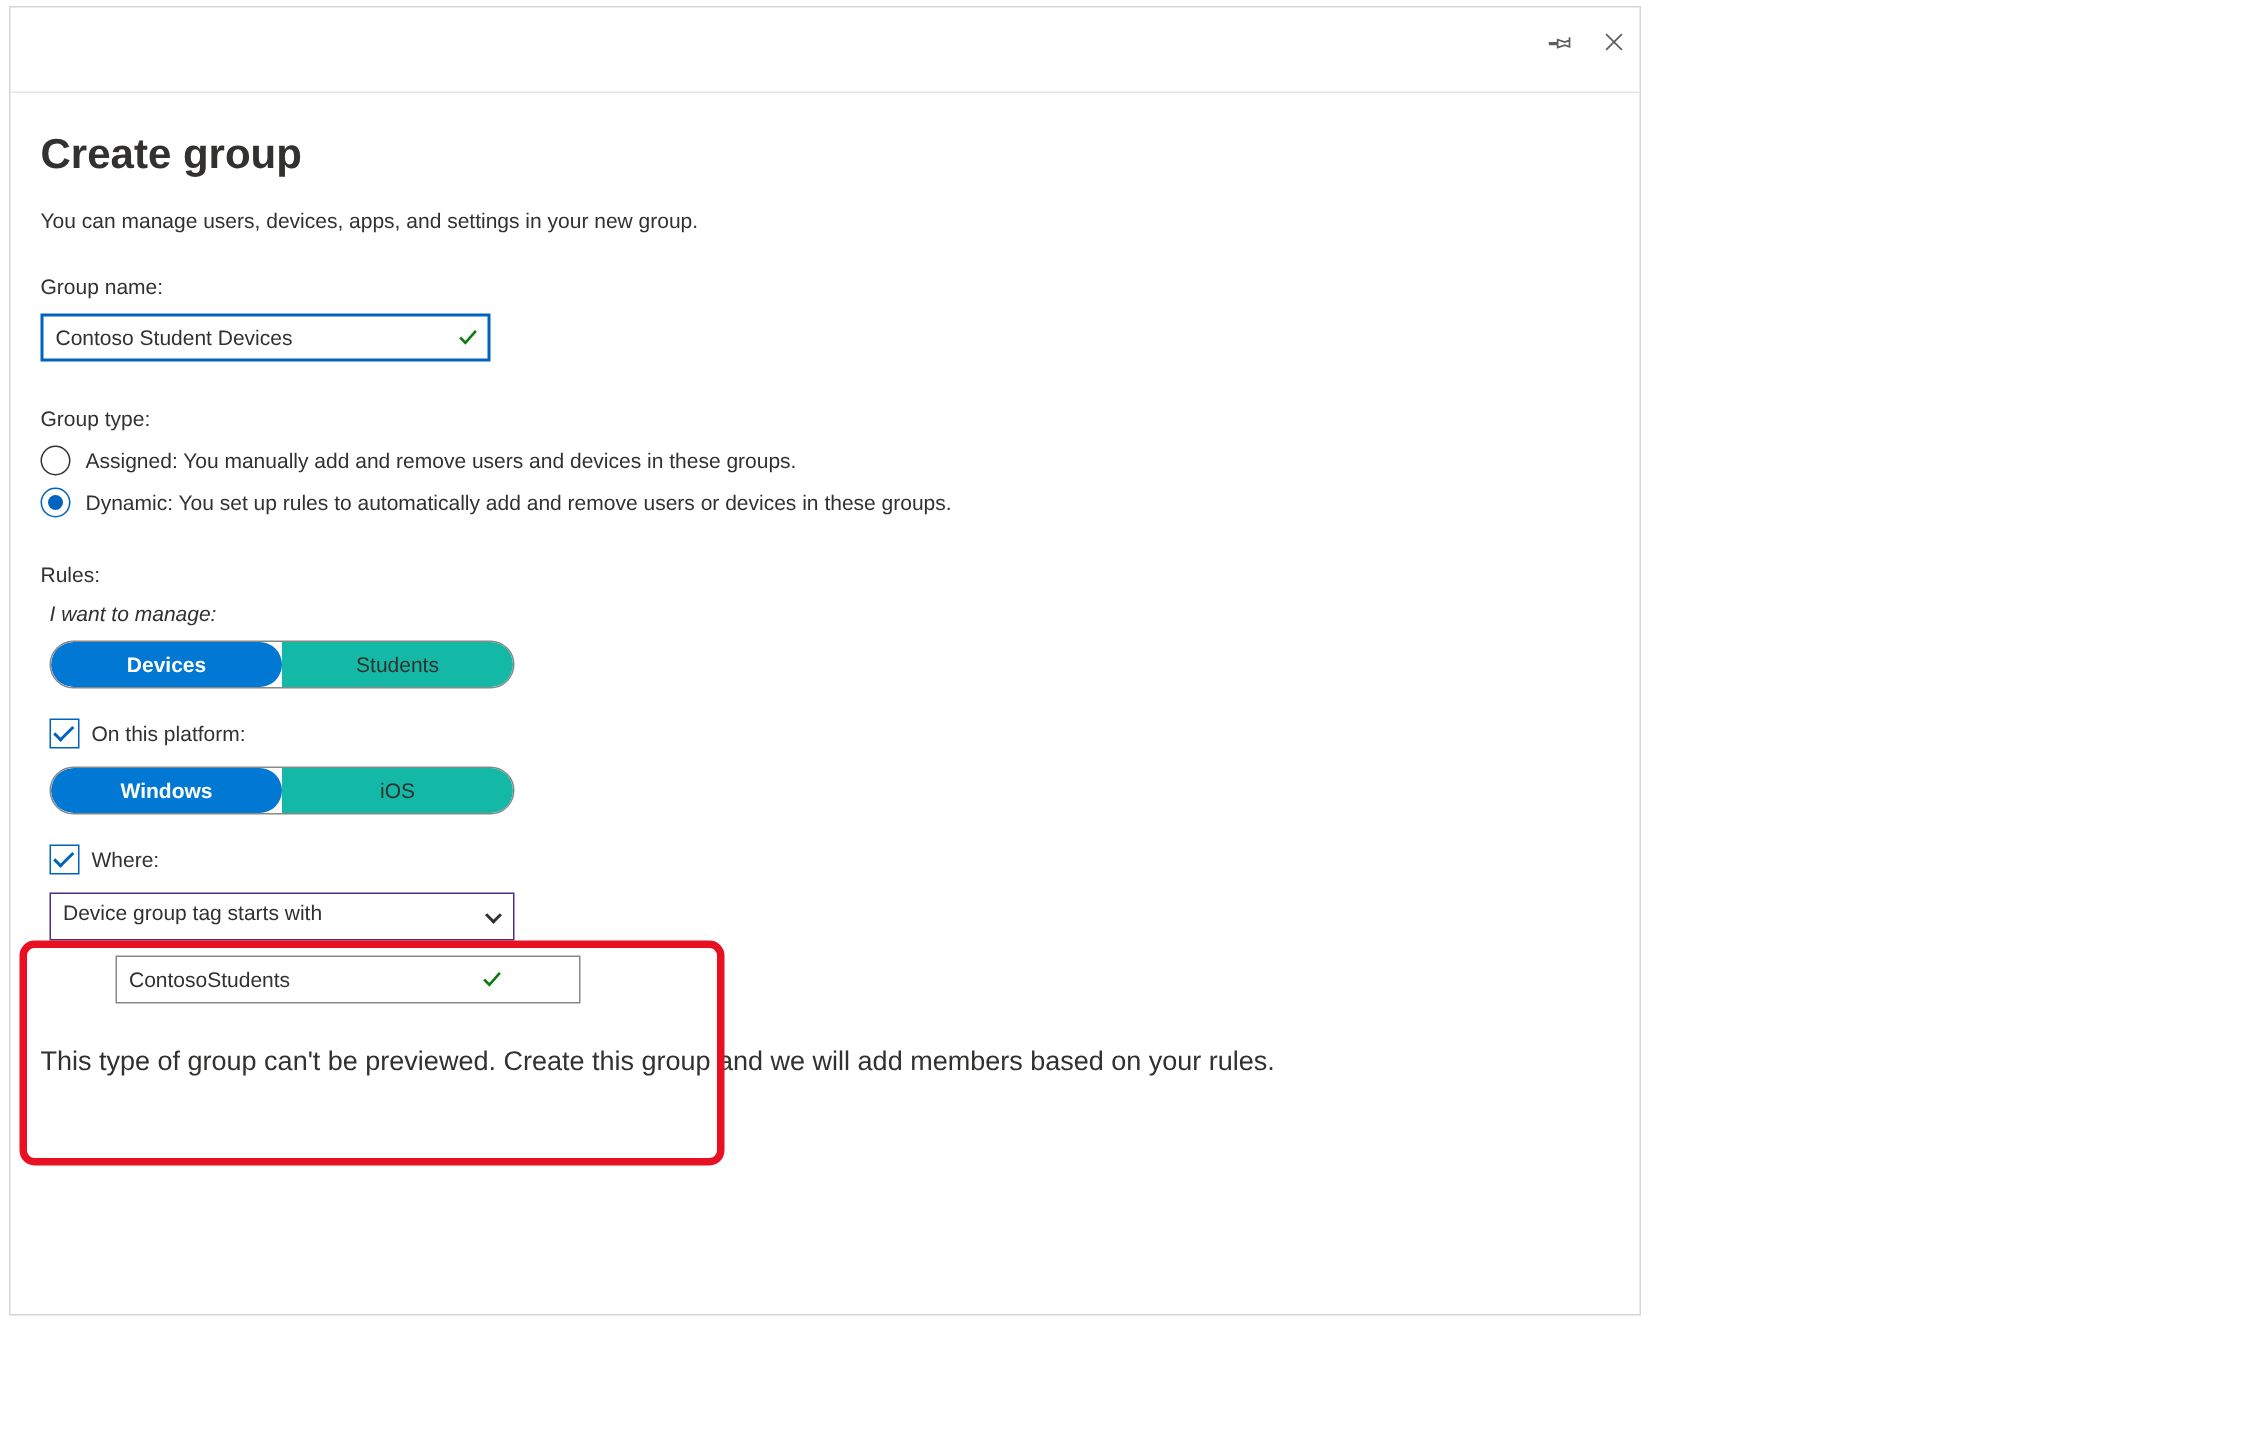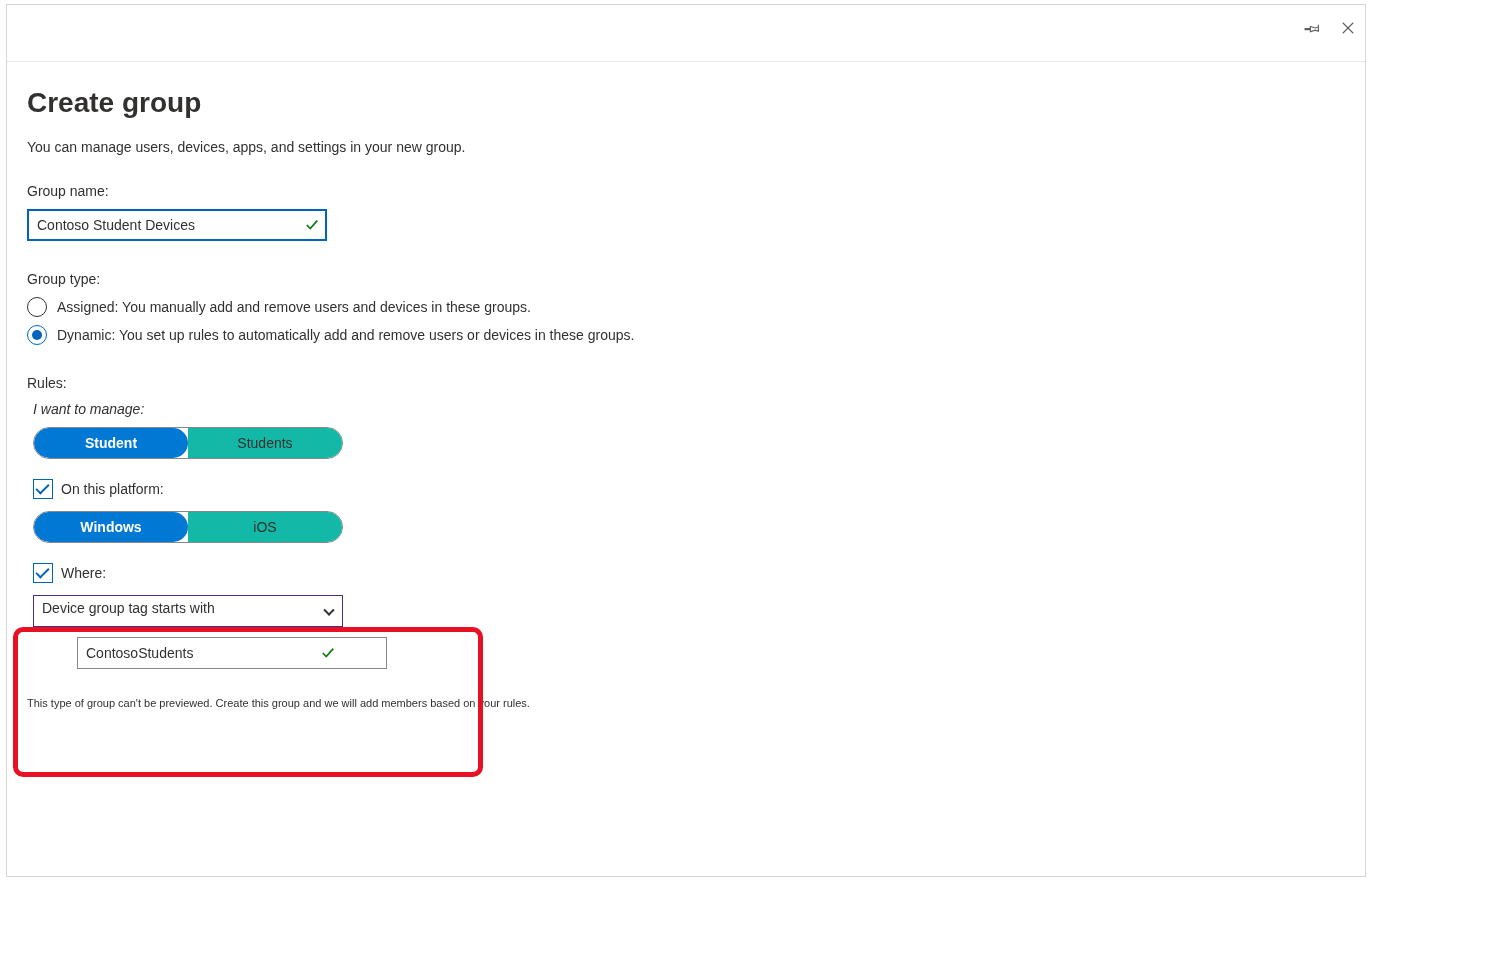--- a/index.html
+++ b/index.html
@@ -6,21 +6,21 @@
     body {
       font-family: "Segoe UI", -apple-system, sans-serif;
       font-size: 14px;
       color: #323130;
       background: #fff;
       width: 1500px;
       height: 956px;
     }
     .panel {
       border: 1px solid #d6d6d6;
-      width: 1360px;
+      width: 1088px;
       height: 873px;
       margin: 4px 6px;
       position: relative;
     }
     .panel-actions {
       position: absolute;
       top: 8px;
       right: 2px;
       display: flex;
       gap: 6px;
@@ -200,21 +200,21 @@
       position: absolute;
       border: 5px solid #E81123;
       border-radius: 10px;
       left: 6px;
       top: 622px;
       width: 470px;
       height: 150px;
       pointer-events: none;
     }
     .footer-note {
-      font-size: 11px;
+      font-size: 18px;
       margin-top: 28px;
     }
   </style>
 </head>
 <body>
 
 <div class="panel">
 
   <div class="panel-actions">
     <div class="icon-btn">
@@ -255,21 +255,21 @@
       <div class="radio checked"></div>
       <span>Dynamic: You set up rules to automatically add and remove users or devices in these groups.</span>
     </div>
 
     
     <div class="field-label section-gap">Rules:</div>
 
     <div class="rules-indent">
       <div class="sub-label">I want to manage:</div>
       <div class="toggle-pill">
-        <div class="toggle-opt active">Student</div>
+        <div class="toggle-opt active">Devices</div>
         <div class="toggle-opt">Students</div>
       </div>
 
       <div class="check-row">
         <div class="checkbox checked"></div>
         <span>On this platform:</span>
       </div>
       <div class="toggle-pill">
         <div class="toggle-opt active">Windows</div>
         <div class="toggle-opt">iOS</div>

